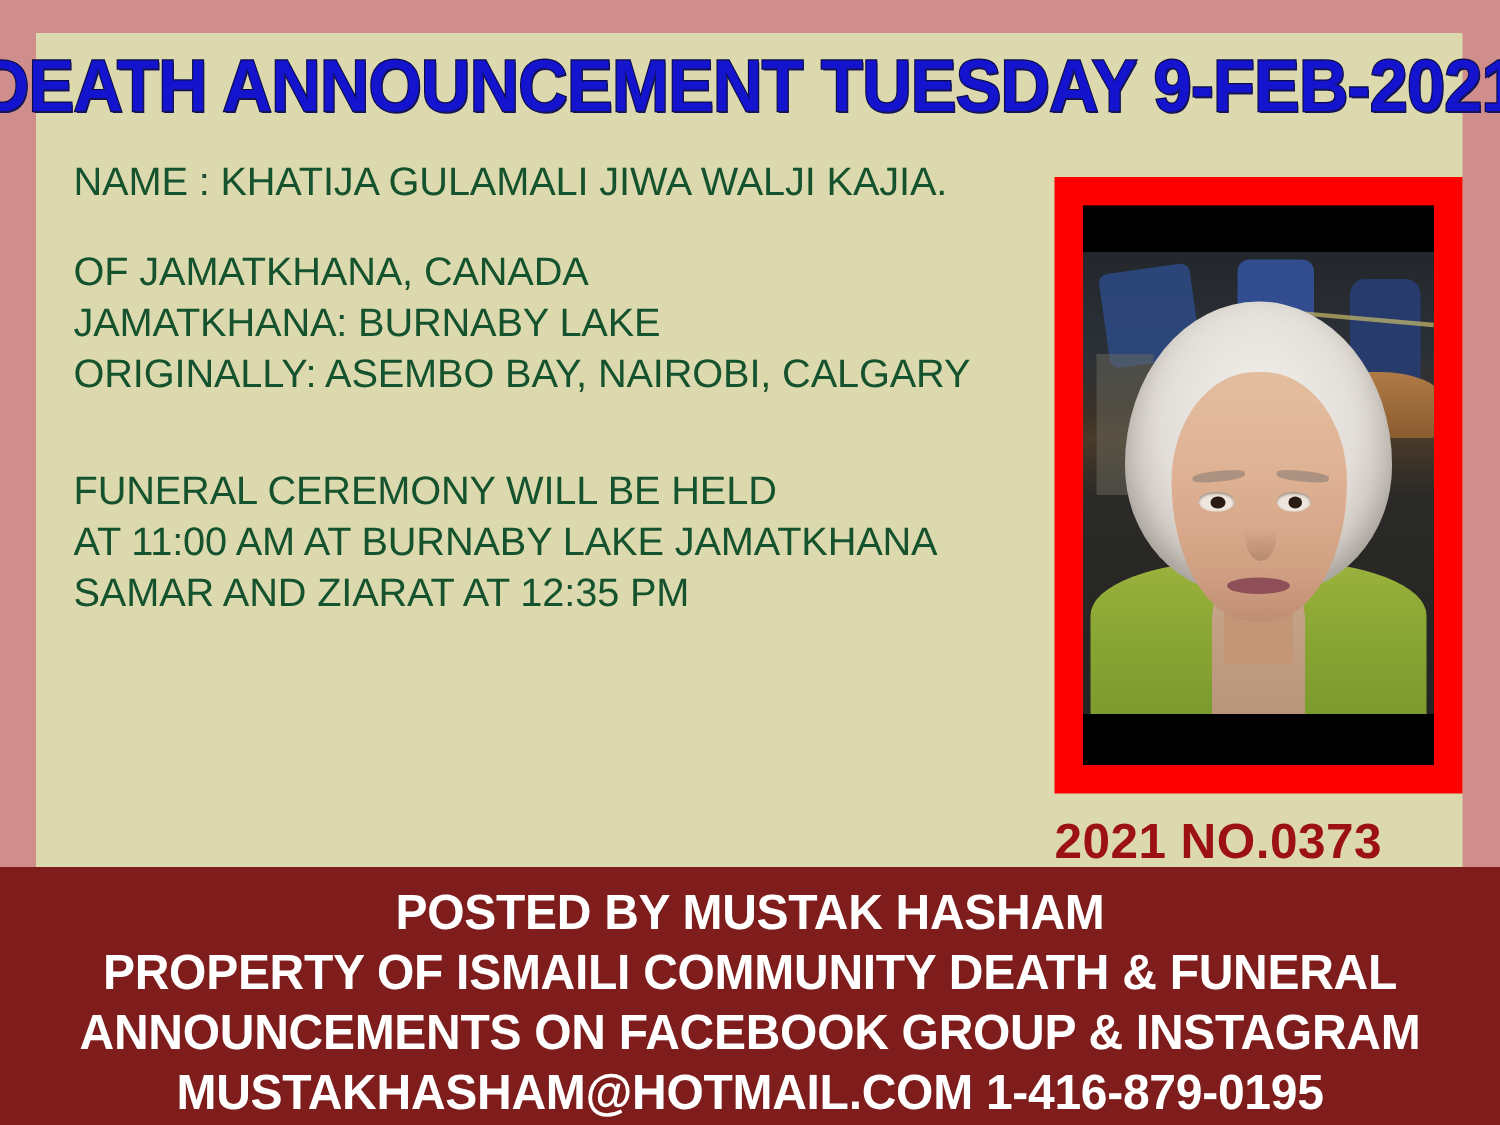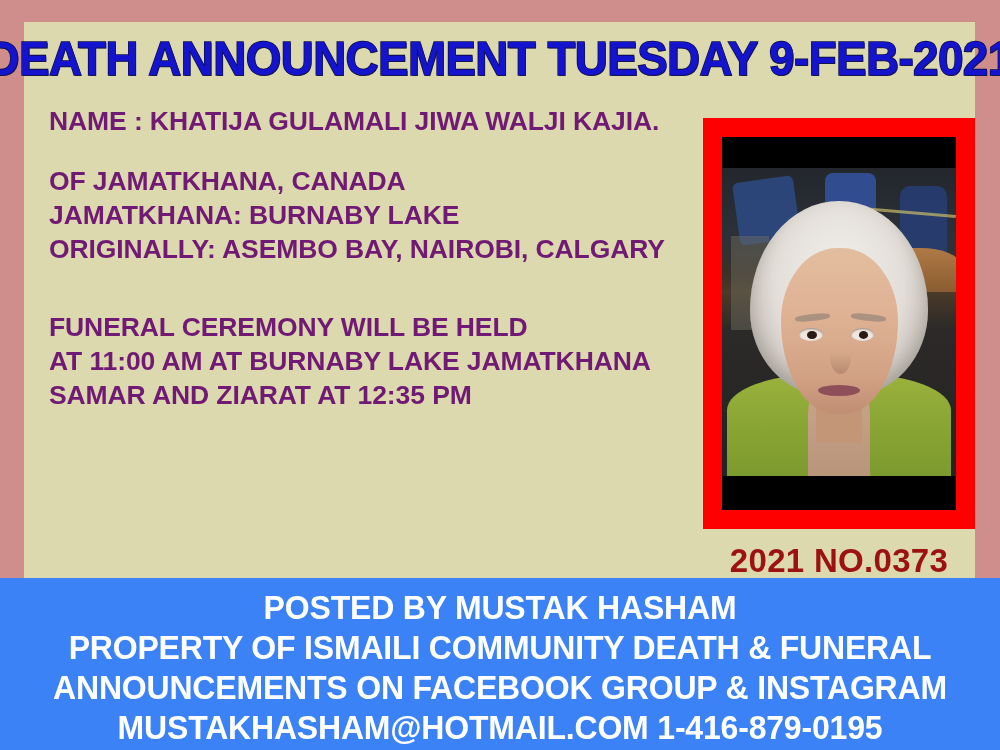--- a/index.html
+++ b/index.html
@@ -56,23 +56,23 @@
     paint-order: stroke fill;
     text-shadow: 1px 1px 0 #141455;
   }
 
   
   #body-block {
     position: absolute;
     left: 25px;
     top: 82px;
     width: 625px;
-    color: #701a75;
+    color: #14532d;
     font-size: 26.5px;
-    font-weight: bold;
+    font-weight: normal;
     line-height: 34px;
     letter-spacing: -0.1px;
   }
   .line { white-space: nowrap; }
   .gap { height: 26px; }
   .gap-sm { height: 22px; }
 
   
   #photo-frame {
     position: absolute;
@@ -218,35 +218,35 @@
   }
   #bar-top { top: 0; height: 8.2%; }
   #bar-bot { bottom: 0; height: 9%; }
 
   
   #ref-no {
     position: absolute;
     left: 679px;
     top: 520px;
     width: 272px;
-    text-align: center;
+    text-align: left;
     font-size: 33px;
     font-weight: bold;
     color: #9c1111;
     letter-spacing: 0.3px;
   }
 
   
   #footer {
     position: absolute;
     left: 0;
     top: 578px;
     width: 1000px;
     height: 172px;
-    background: #3b82f6;
+    background: #7f1d1d;
     overflow: hidden;
   }
   .foot-line {
     text-align: center;
     color: #ffffff;
     font-weight: bold;
     white-space: nowrap;
     font-family: "Liberation Sans Narrow", "Liberation Sans", sans-serif;
     letter-spacing: -0.2px;
   }

